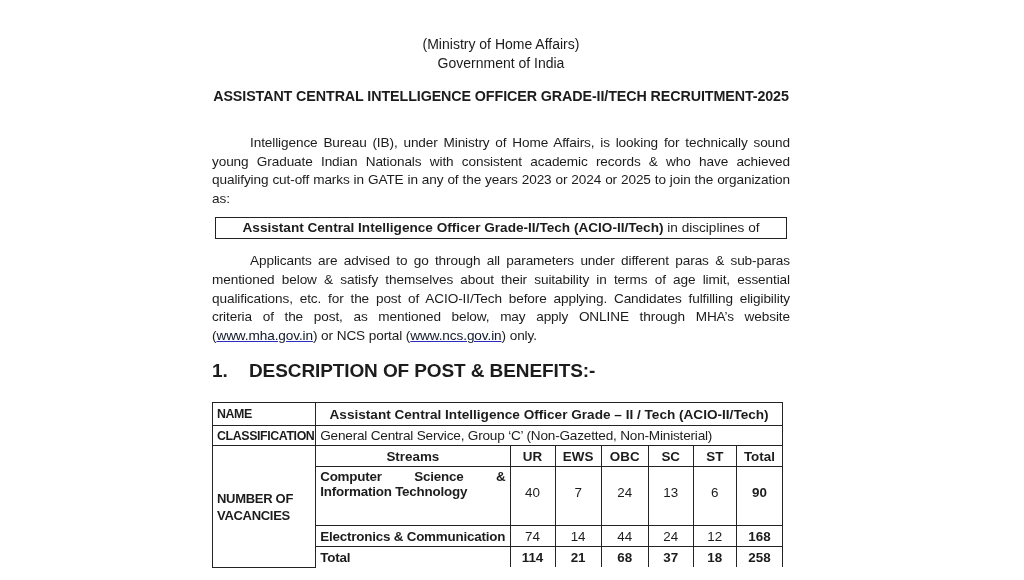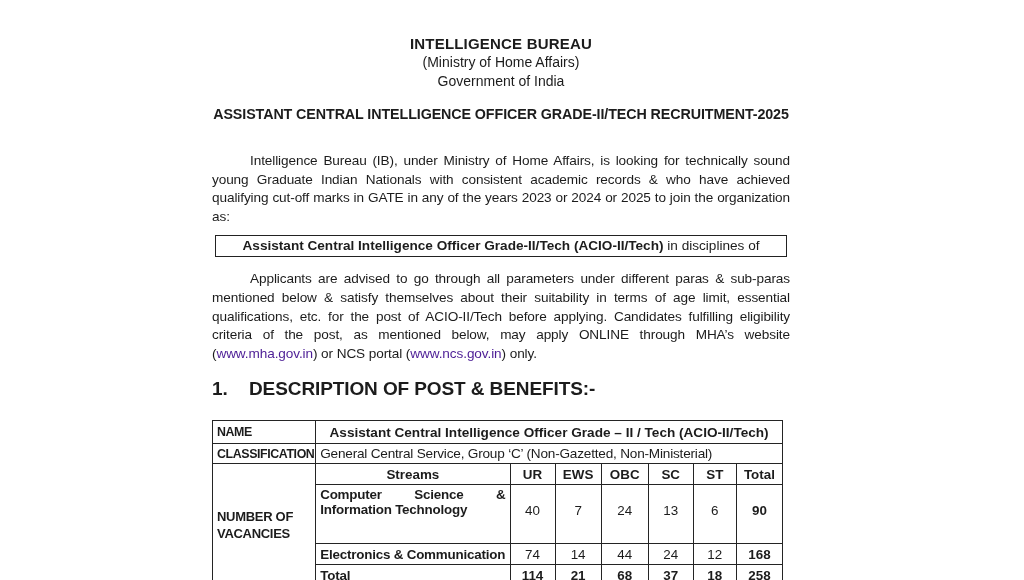--- a/index.html
+++ b/index.html
@@ -37,21 +37,22 @@
     text-align: center;
     font-size: 13.6px;
     padding: 1px 2px 2px 2px;
     line-height: 17px;
   }
   .box-line-1 { margin: 0 3px; }
   .box-line-2 { margin-top: -1.6px; }
   .b { font-weight: bold; }
 
   .doc-link {
-    color: #4c1d95;
+    color: #0f172a;
+    text-decoration: underline;
     text-decoration-color: #2a2dbb;
     text-decoration-thickness: 1.4px;
     cursor: pointer;
   }
 
   .section-heading {
     margin-top: 15px;
     font-size: 19px;
     font-weight: bold;
     letter-spacing: -0.1px;
@@ -94,21 +95,20 @@
   tr.row-csit td.data-h { height: 39px; vertical-align: top; padding-top: 18px; }
   tr.row-ec td { height: 18px; }
   tr.row-total td { height: 18px; border-bottom: none; }
   tr.row-total { font-weight: bold; }
 </style>
 </head>
 <body>
 
 <div class="page">
 
-  <div class="center org-name">INTELLIGENCE BUREAU</div>
   <div class="center org-sub">(Ministry of Home Affairs)</div>
   <div class="center org-sub">Government of India</div>
 
   <div class="center doc-title">ASSISTANT CENTRAL INTELLIGENCE OFFICER GRADE-II/TECH RECRUITMENT-2025</div>
 
   <div class="para para-intro">
     <span>Intelligence Bureau (IB), under Ministry of Home Affairs, is looking for technically sound young Graduate Indian Nationals with consistent academic records &amp; who have achieved qualifying cut-off marks in GATE in any of the years 2023 or 2024 or 2025 to join the organization as:</span>
   </div>
 
   <div class="post-box-outer">

